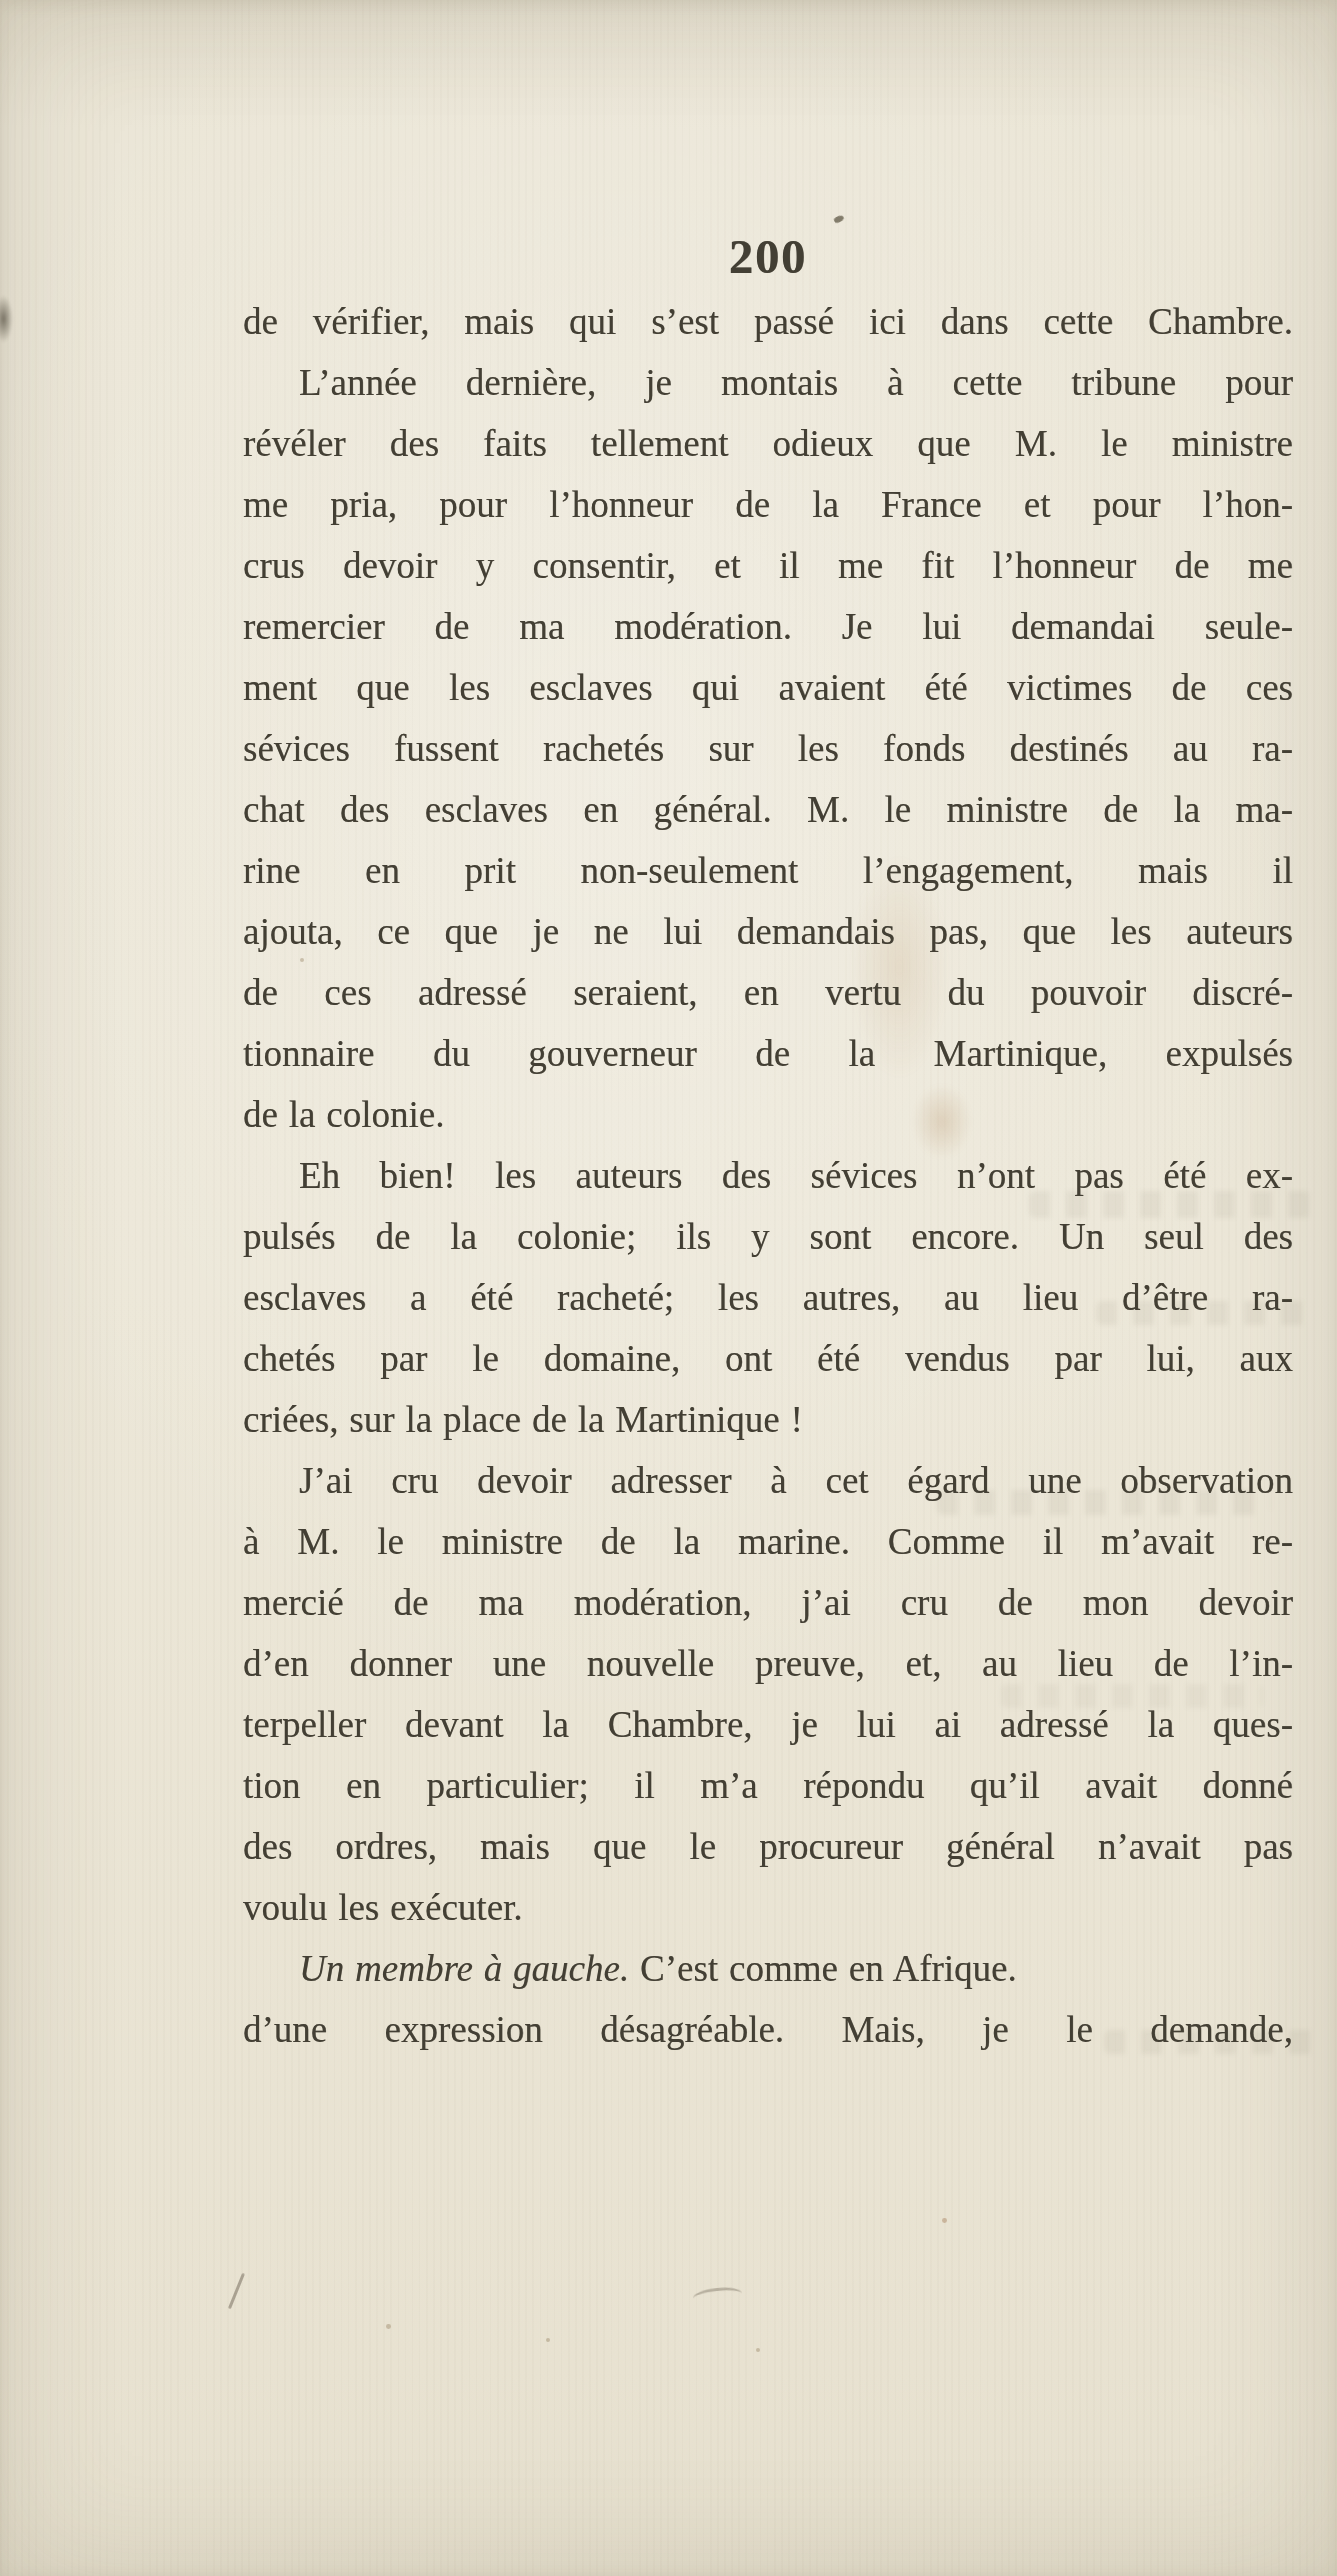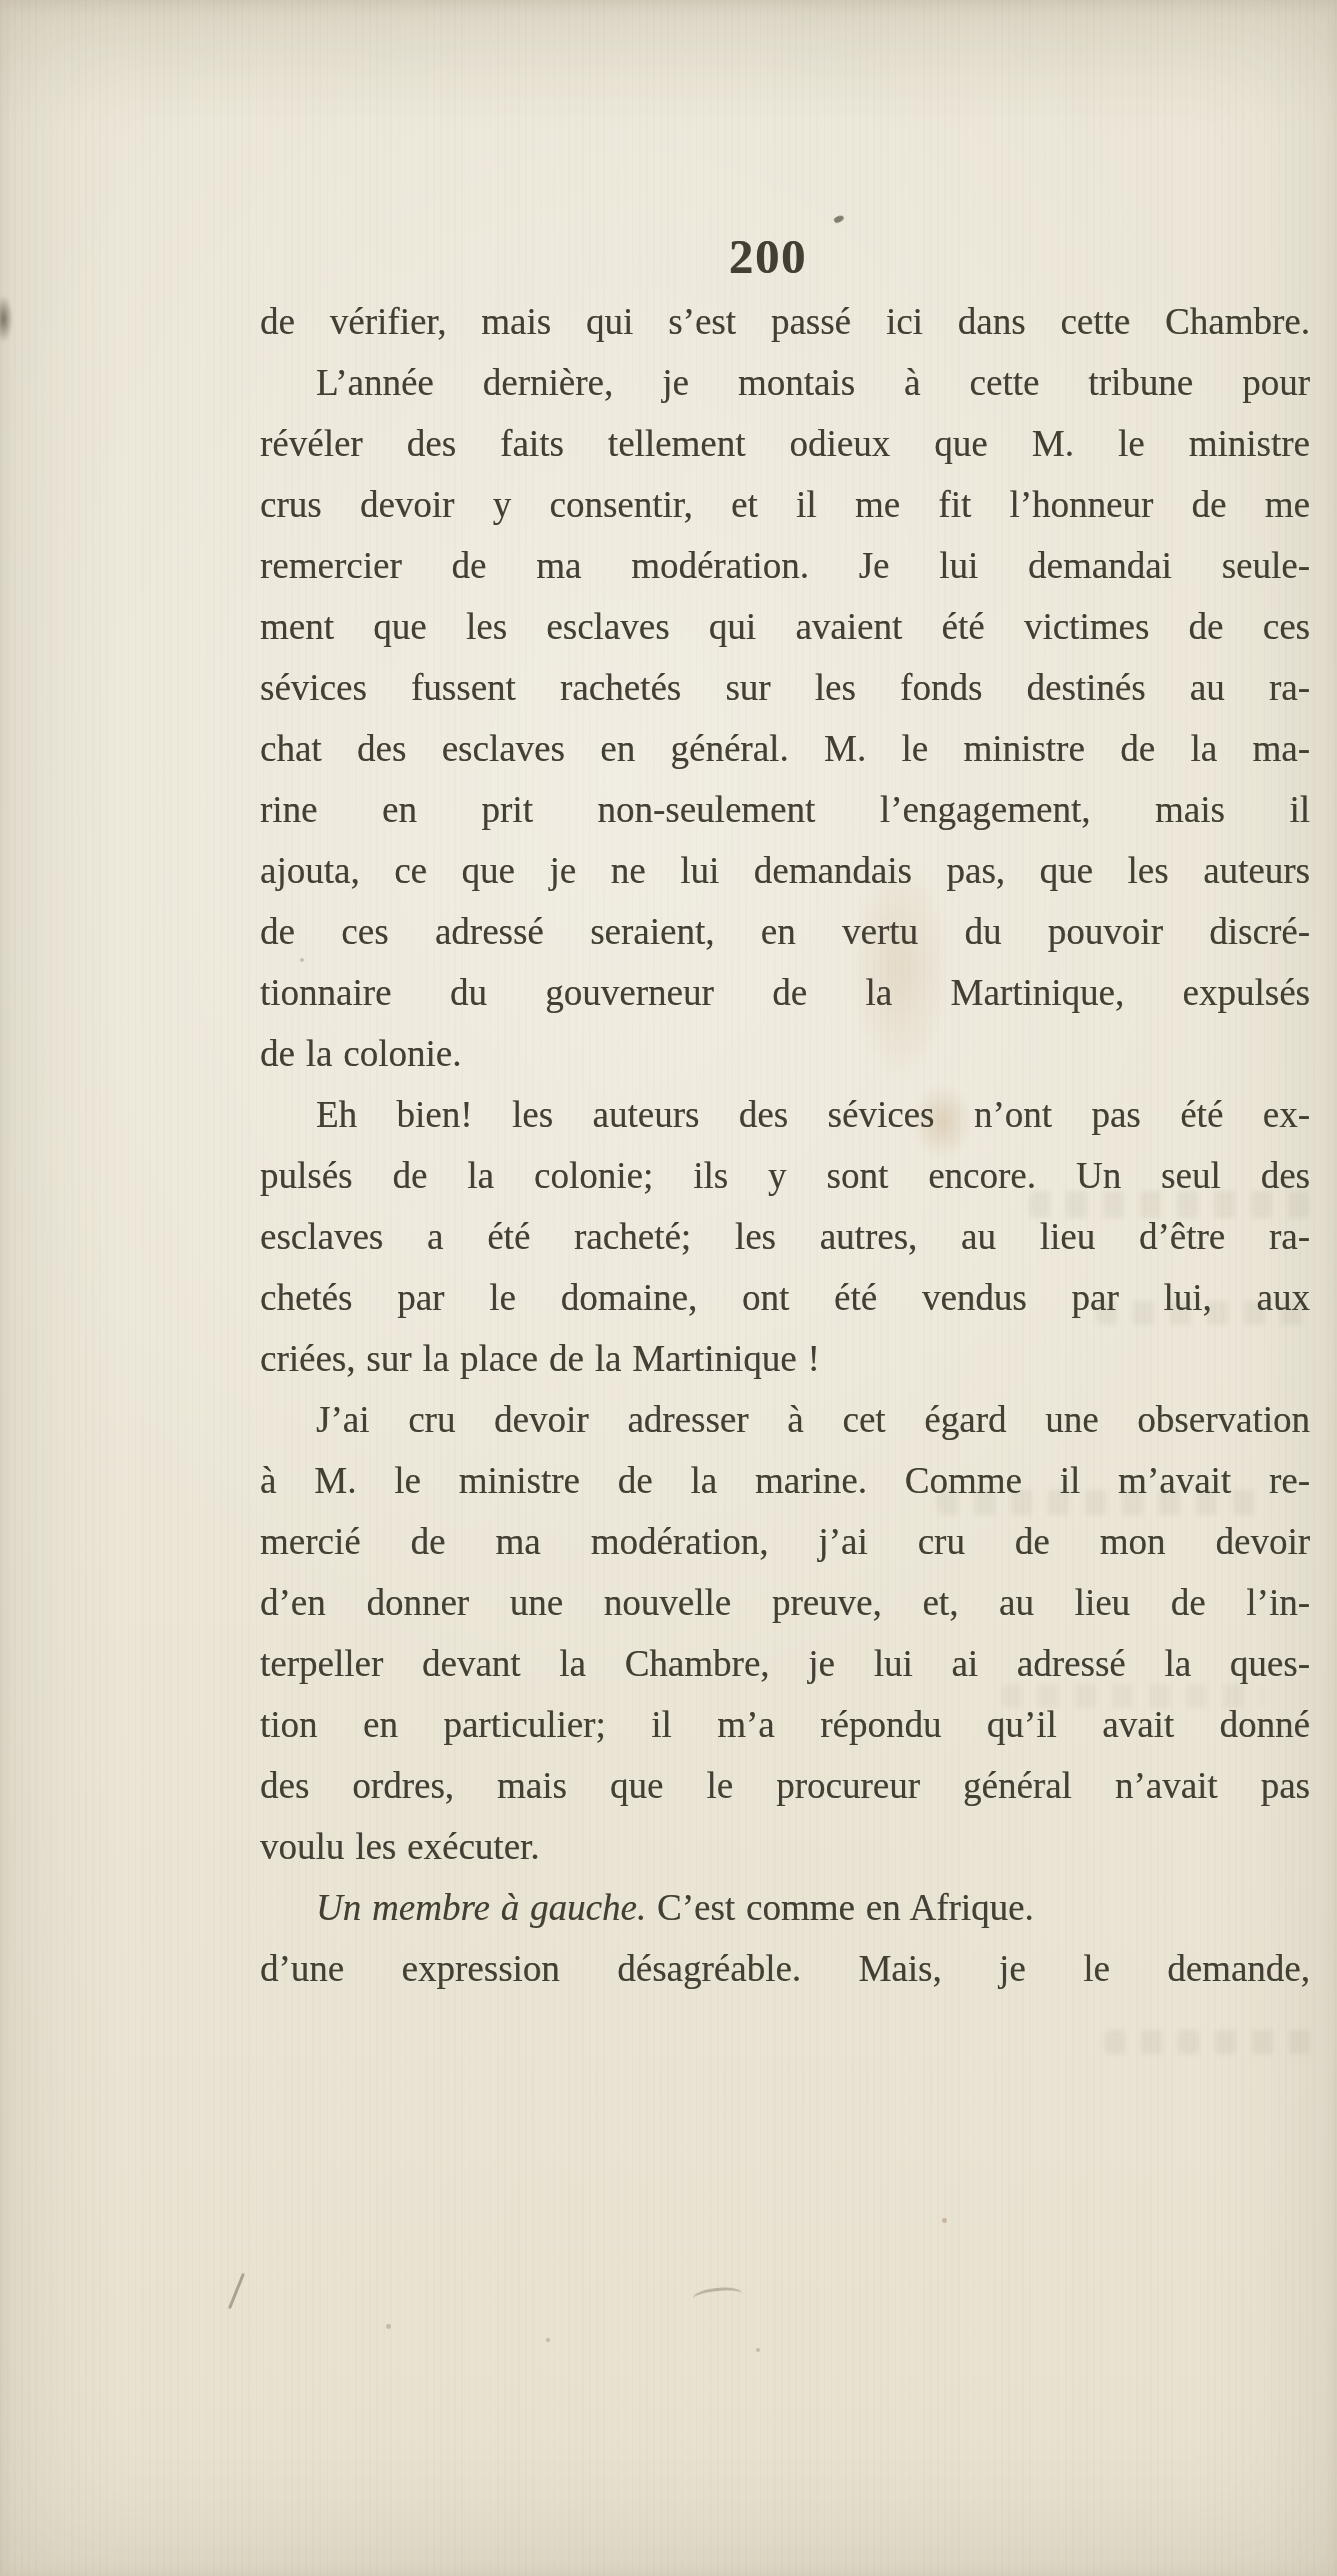--- a/index.html
+++ b/index.html
@@ -20,21 +20,21 @@
   }
   .page-number {
     position:absolute; left:243px; top:237px; width:1050px;
     text-align:center;
     font-size:49px; font-weight:bold; letter-spacing:1.6px;
     color:var(--ink,#433f34);
     text-shadow:0.3px 0.3px 0.6px rgba(62,57,46,0.55);
     line-height:40px;
   }
   .text-block {
-    position:absolute; left:260px; top:291px; width:1050px;
+    position:absolute; left:243px; top:291px; width:1050px;
     font-size:37px;
     color:var(--ink,#433f34);
     text-shadow:0.3px 0.3px 0.6px rgba(62,57,46,0.50);
     word-spacing:1.6px;
   }
   .paragraph { margin:0; }
   .line { line-height:61px; height:61px; text-align:left; white-space:normal; }
   .line.j { text-align:justify; text-align-last:justify; }
   .line.ind { text-indent:56px; }
   .it { font-style:italic; }
@@ -91,20 +91,21 @@
 
 <div class="page-number">200</div>
 
 <div class="text-block">
     <div class="paragraph">
       <div class="line j"><span>de vérifier, mais qui s’est passé ici dans cette Chambre.</span></div>
     </div>
     <div class="paragraph">
       <div class="line j ind"><span>L’année dernière, je montais à cette tribune pour</span></div>
       <div class="line j"><span>révéler des faits tellement odieux que M. le ministre</span></div>
+      <div class="line j"><span>me pria, pour l’honneur de la France et pour l’hon-</span></div>
       <div class="line j"><span>crus devoir y consentir, et il me fit l’honneur de me</span></div>
       <div class="line j"><span>remercier de ma modération. Je lui demandai seule-</span></div>
       <div class="line j"><span>ment que les esclaves qui avaient été victimes de ces</span></div>
       <div class="line j"><span>sévices fussent rachetés sur les fonds destinés au ra-</span></div>
       <div class="line j"><span>chat des esclaves en général. M. le ministre de la ma-</span></div>
       <div class="line j"><span>rine en prit non-seulement l’engagement, mais il</span></div>
       <div class="line j"><span>ajouta, ce que je ne lui demandais pas, que les auteurs</span></div>
       <div class="line j"><span>de ces adressé seraient, en vertu du pouvoir discré-</span></div>
       <div class="line j"><span>tionnaire du gouverneur de la Martinique, expulsés</span></div>
       <div class="line"><span>de la colonie.</span></div>

